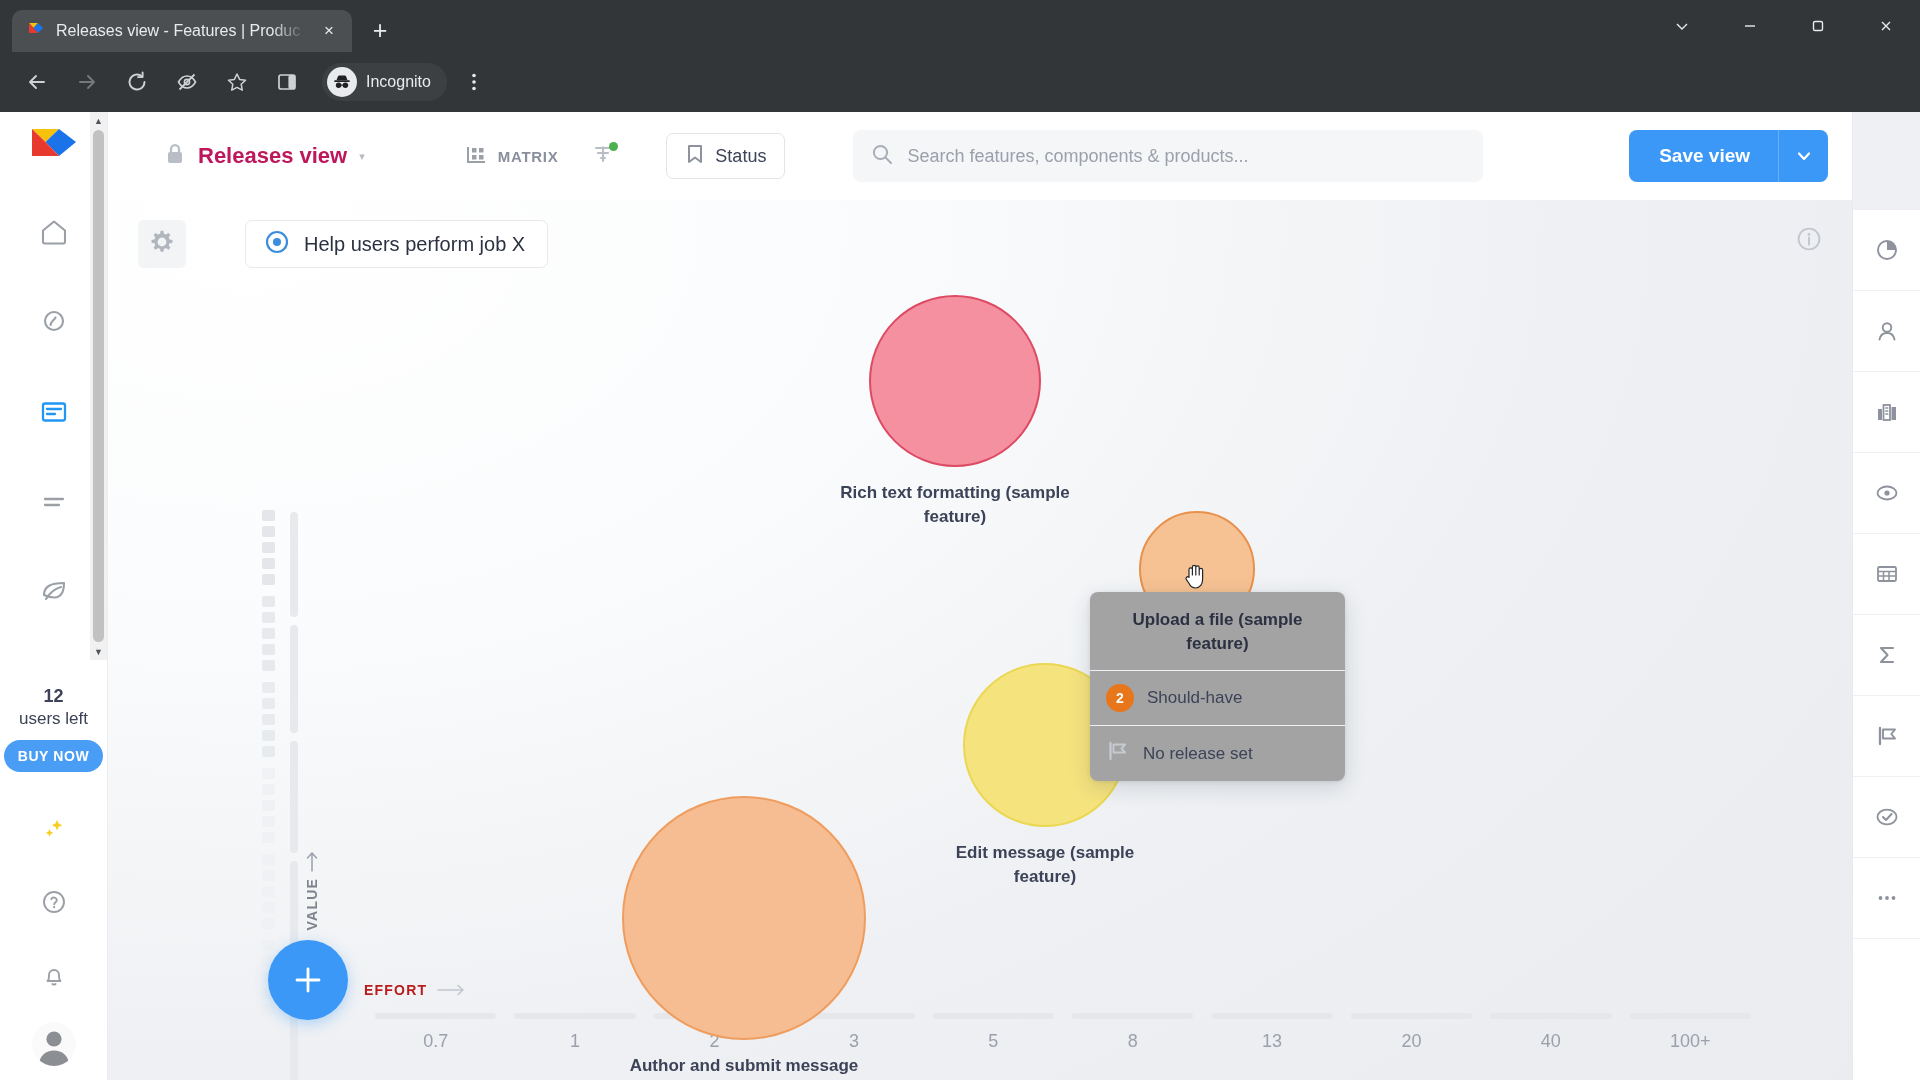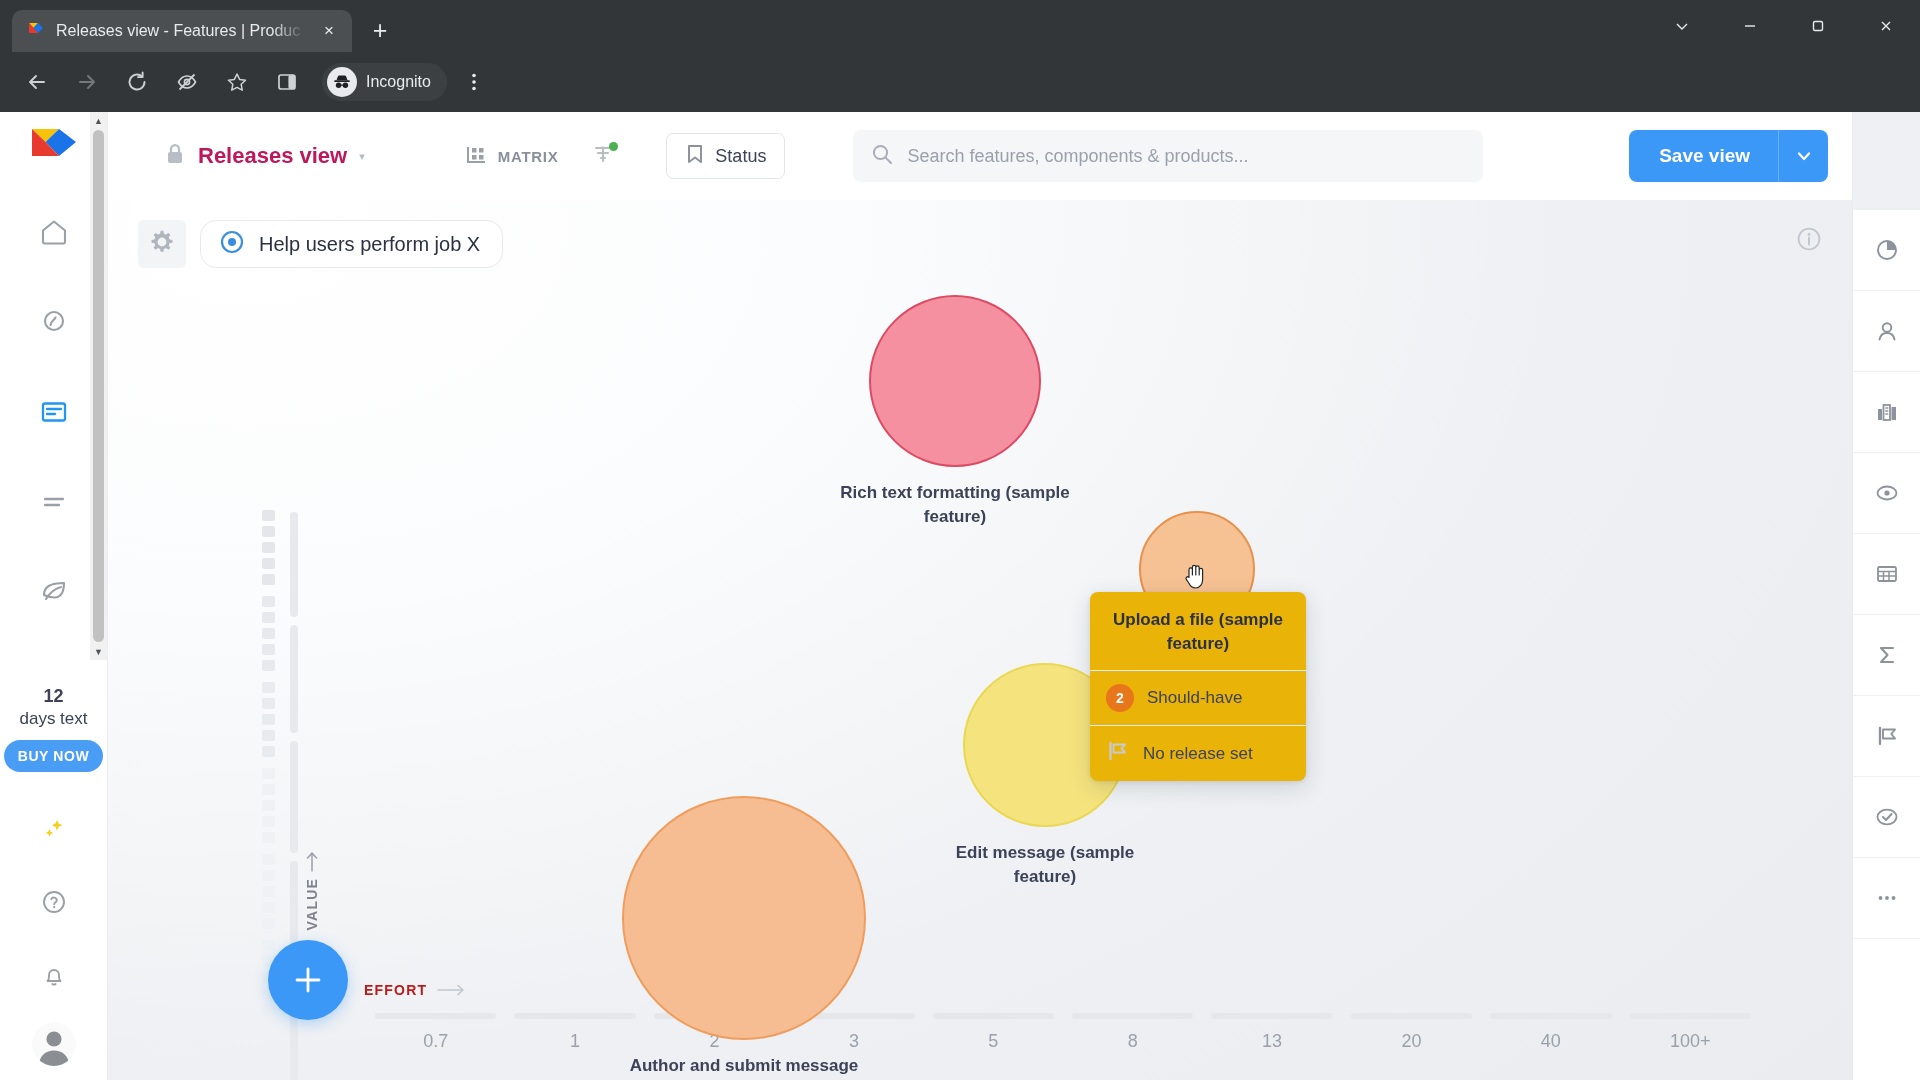--- a/index.html
+++ b/index.html
@@ -117,22 +117,22 @@
   .board-bg {
     position:absolute; inset:0;
   }
   .board-bg .light {
     position:absolute; left: 0; top: 0; width: 100%; height:100%;
     background: radial-gradient(120% 150% at 8% 3%, #ffffff 0%, #fbfcfd 28%, #f3f5f7 49%, #eef0f3 63%, #eaecef 100%);
   }
   .board-toolbar { position:absolute; left: 30px; top: 20px; display:flex; align-items:center; gap: 14px; z-index:3;}
   .gear-box { width:48px;height:48px; background:#f3f4f6; border-radius:6px; display:flex;align-items:center;justify-content:center; color:#a9adb6;}
   .objective-chip {
-    height:48px; background:#fff; border:1px solid #e7e9ed; border-radius:16px;
-    display:flex; align-items:center; gap:14px; padding: 0 22px 0 18px;
+    height:48px; background:#fff; border:1px solid #e7e9ed; border-radius:7px;
+    display:flex; align-items:center; gap:14px; padding: 0 22px 0 18px; margin-left: 45px;
   }
   .objective-chip .txt { font-size:20px; color:#2c3142; }
 
   .info-btn { position:absolute; right: 28px; top: 24px; color:#c3c7cf; z-index:3;}
 
   
   .y-axis-groups { position:absolute; left: 145px; top: 310px; width: 30px; }
   .ygroup { margin-bottom: 11px; display:flex; flex-direction:column; align-items:center; gap:5px;}
   .ysq { width:13px;height:11px; border-radius:2px; background:#e4e6ea;}
   .ysq.light { background: #eceef1; }
@@ -154,21 +154,21 @@
 
   
   .bubble { position:absolute; border-radius:50%; }
   .bubble-label {
     position:absolute; text-align:center; font-size:17px; font-weight:bold; color:#3c4257;
     line-height: 24px; width: 240px;
   }
 
   
   .hovercard {
-    position:absolute; background:#eab308; border-radius:8px; width: 216px;
+    position:absolute; background:#a3a3a3; border-radius:8px; width: 255px;
     box-shadow: 0 6px 22px rgba(40,48,70,.16), 0 1px 4px rgba(40,48,70,.10);
     overflow:hidden; z-index: 20;
   }
   .hc-title { padding: 16px 14px 14px; font-size:17px; font-weight:bold; color:#2c3142; text-align:center; line-height:24px;}
   .hc-row { display:flex; align-items:center; gap:13px; padding: 13px 16px; border-top:1px solid #eef0f3; font-size:17px; color:#3c4257;}
   .hc-badge { width:28px;height:28px;border-radius:50%;background:#e8761b;color:#fff;font-size:14px;font-weight:bold;display:flex;align-items:center;justify-content:center;flex:0 0 28px;}
 
   
   .fab {
     position:absolute; left: 160px; bottom: 60px; width: 80px; height:80px; border-radius:50%;
@@ -327,21 +327,21 @@
         <svg width="30" height="30" viewBox="0 0 30 30">
             <path d="M5 18 C5 10 11 6 25 6 C25 19 19 24 5 18 Z" stroke="currentColor" stroke-width="2.1" fill="none" stroke-linejoin="round"></path>
             <path d="M7 22 C12 14 18 11 22 10" stroke="currentColor" stroke-width="2.1" fill="none" stroke-linecap="round"></path>
           </svg>
       </div>
 
       <div class="rail-spacer"></div>
 
       <div class="trial">
         <div class="trial-num">12</div>
-        <div class="trial-sub">days text</div>
+        <div class="trial-sub">users left</div>
         <button class="buy-now">BUY NOW</button>
       </div>
 
       <div class="rail-bottom">
         <div class="rail-icon" style="margin-bottom:18px;margin-top:24px;">
           <svg width="28" height="28" viewBox="0 0 28 28">
               <path d="M17 6 l1.6 3.6 3.6 1.6 -3.6 1.6 -1.6 3.6 -1.6 -3.6 -3.6 -1.6 3.6 -1.6 Z" fill="#f5d020"></path>
               <path d="M9.5 15 l1.2 2.7 2.7 1.2 -2.7 1.2 -1.2 2.7 -1.2 -2.7 -2.7 -1.2 2.7 -1.2 Z" fill="#f5d020"></path>
             </svg>
         </div>

